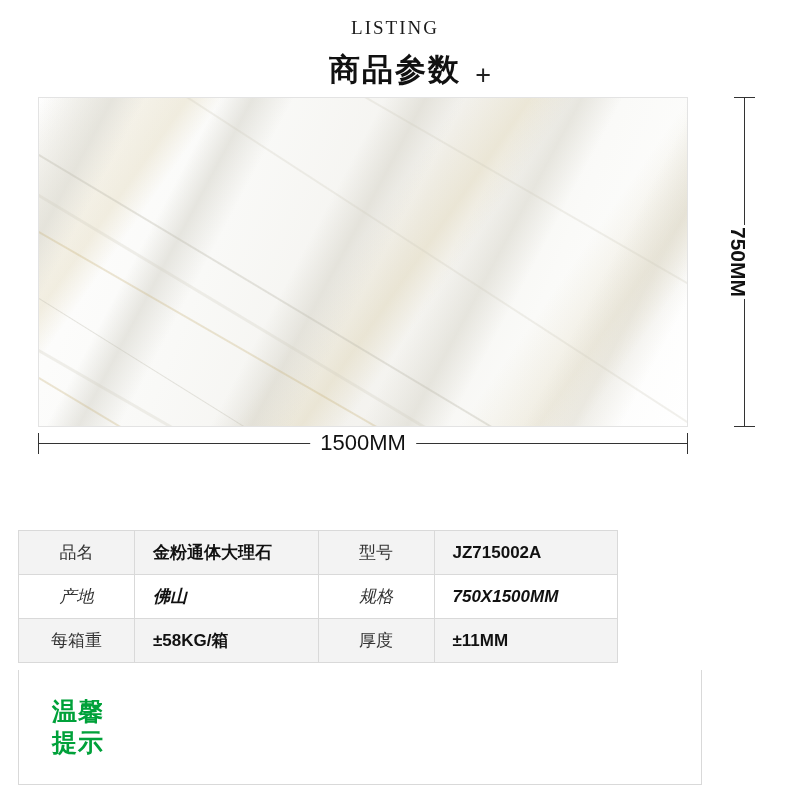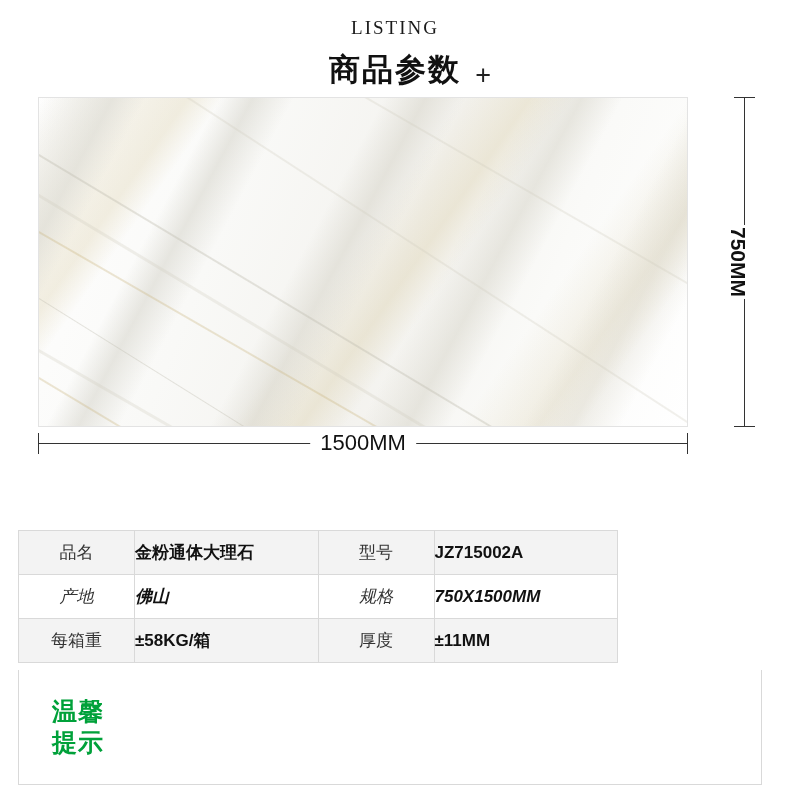--- a/index.html
+++ b/index.html
@@ -206,31 +206,31 @@
   }
   .spec td.k {
     text-align: center;
     color: #333;
     width: 116px;
   }
   .spec td.v {
     text-align: left;
     font-weight: 700;
     color: #111;
-    padding-left: 0;
+    padding-left: 18px;
   }
   .spec tr.shade td { background: #f3f3f3; }
   .spec tr.plain td { background: #ffffff; font-style: italic; }
 
   
   .notice {
     position: absolute;
     left: 18px;
     top: 670px;
-    width: 744px;
+    width: 684px;
     height: 115px;
     border: 1px solid #d9d9d9;
     border-top: none;
     display: flex;
     align-items: center;
     background: #fff;
   }
   .notice .tip {
     width: 118px;
     flex: 0 0 118px;

